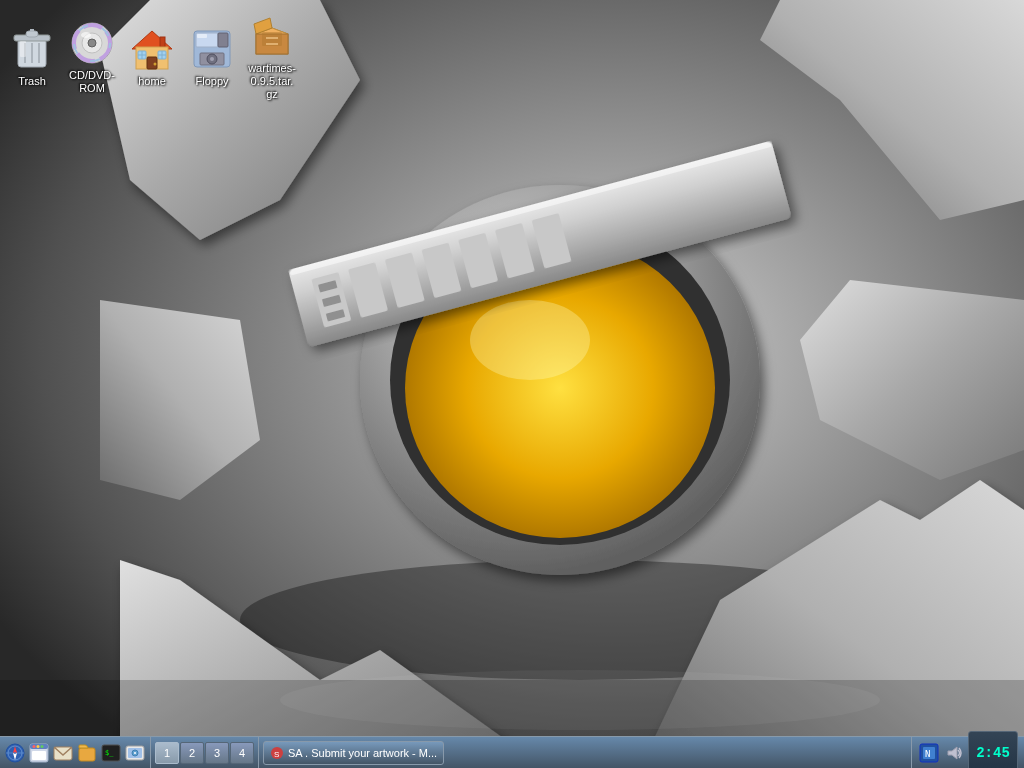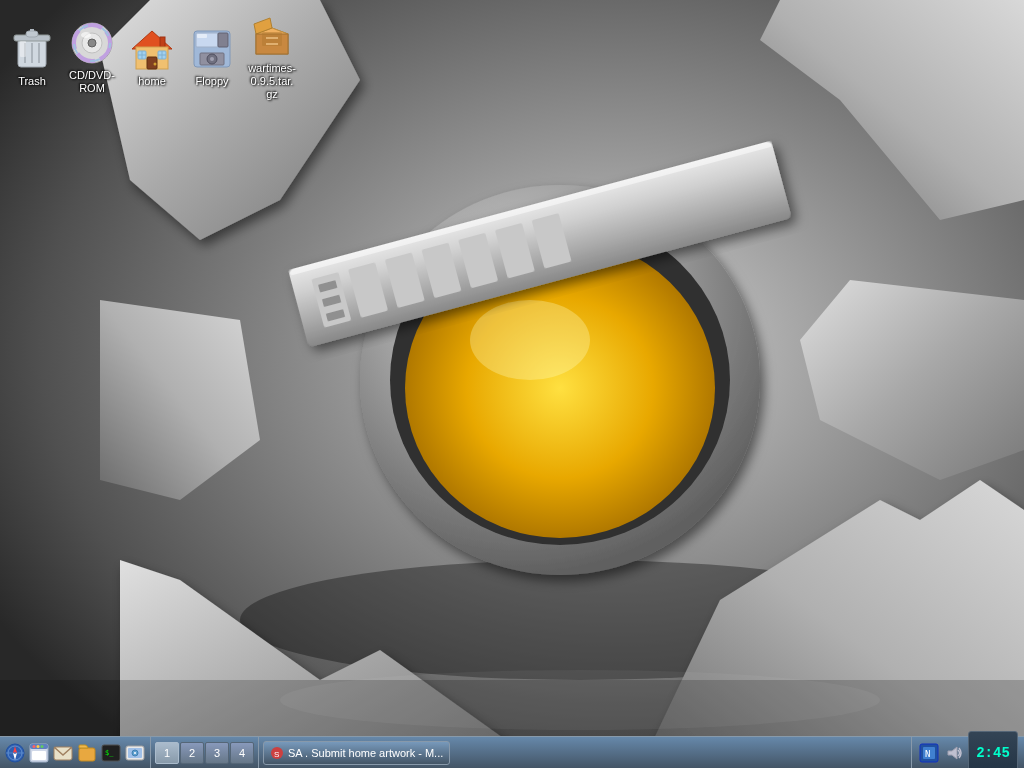--- a/index.html
+++ b/index.html
@@ -441,21 +441,21 @@
       <div class="workspace-btn">3</div>
       <div class="workspace-btn">4</div>
     </div>
 
     <div id="taskbar-tasks">
       <div class="task-item">
         <svg width="14" height="14" viewBox="0 0 14 14">
           <circle cx="7" cy="7" r="6" fill="#cc4040"></circle>
           <text x="4" y="11" fill="white" font-size="8" font-family="sans-serif">S</text>
         </svg>
-        <span>SA . Submit home artwork - M...</span>
+        <span>SA . Submit your artwork - M...</span>
       </div>
     </div>
 
     <div id="taskbar-systray">
 
       <div class="ql-icon">
         <svg width="20" height="20" viewBox="0 0 20 20">
           <rect x="1" y="1" width="18" height="18" rx="2" fill="#2050a0" stroke="#1030c0" stroke-width="1"></rect>
           <rect x="4" y="4" width="12" height="12" rx="1" fill="#4080d0"></rect>
           <text x="6" y="14" fill="white" font-size="9" font-family="monospace">N</text>

